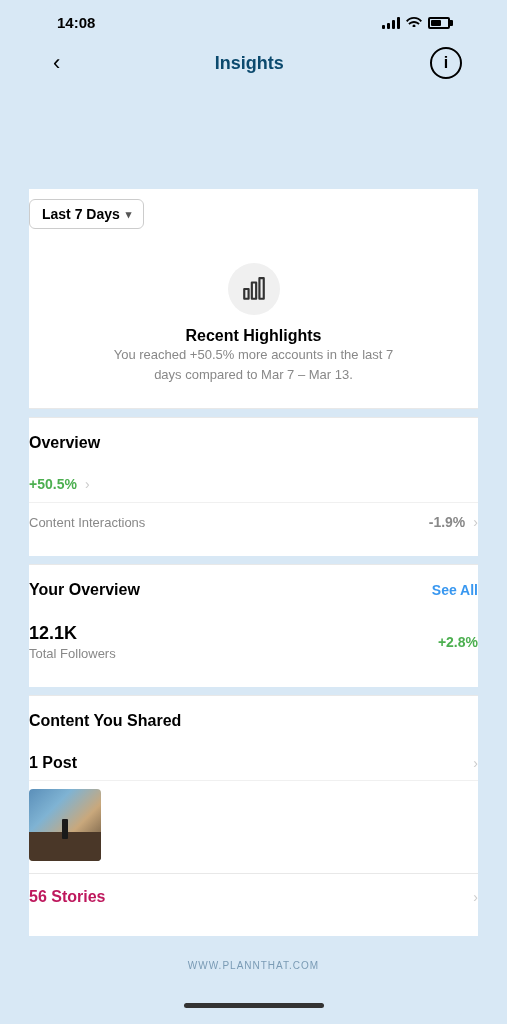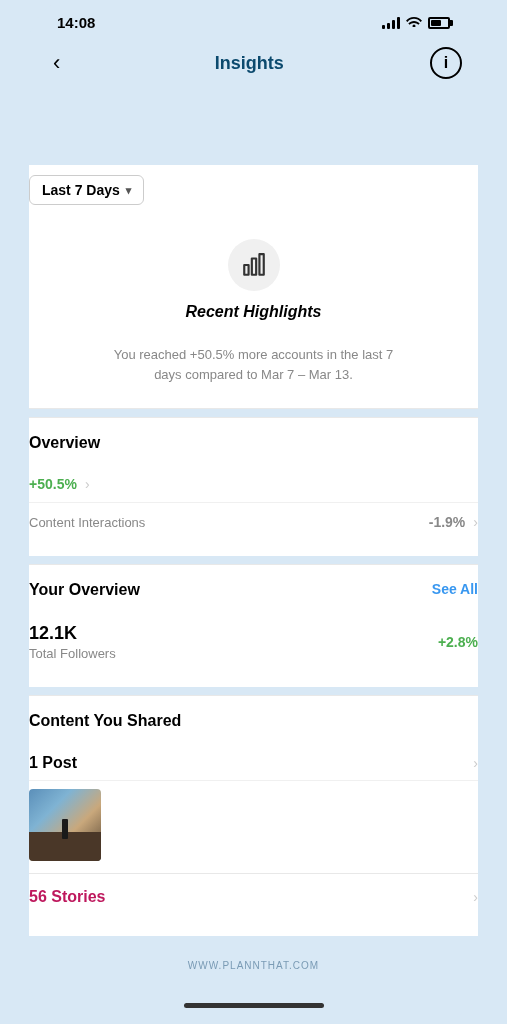--- a/index.html
+++ b/index.html
@@ -192,42 +192,42 @@
 
     .chart-icon-svg {
       width: 26px;
       height: 26px;
     }
 
     .highlights-title {
       font-size: 16px;
       font-weight: 700;
       color: #000;
-      margin-bottom: 24px;
-      font-style: italic;
+      margin-bottom: 0;
     }
 
     .highlights-text {
       font-size: 13px;
       color: #888;
       line-height: 1.5;
       max-width: 280px;
     }
 
     
     .section {
       background: white;
       margin: 8px -16px 0;
       padding: 16px 16px;
       border-top: 1px solid #e8e8e8;
     }
 
     .section-header {
       display: flex;
       justify-content: space-between;
+      align-items: center;
       margin-bottom: 14px;
     }
 
     .section-title {
       font-size: 16px;
       font-weight: 700;
       color: #000;
     }
 
     .see-all-link {

